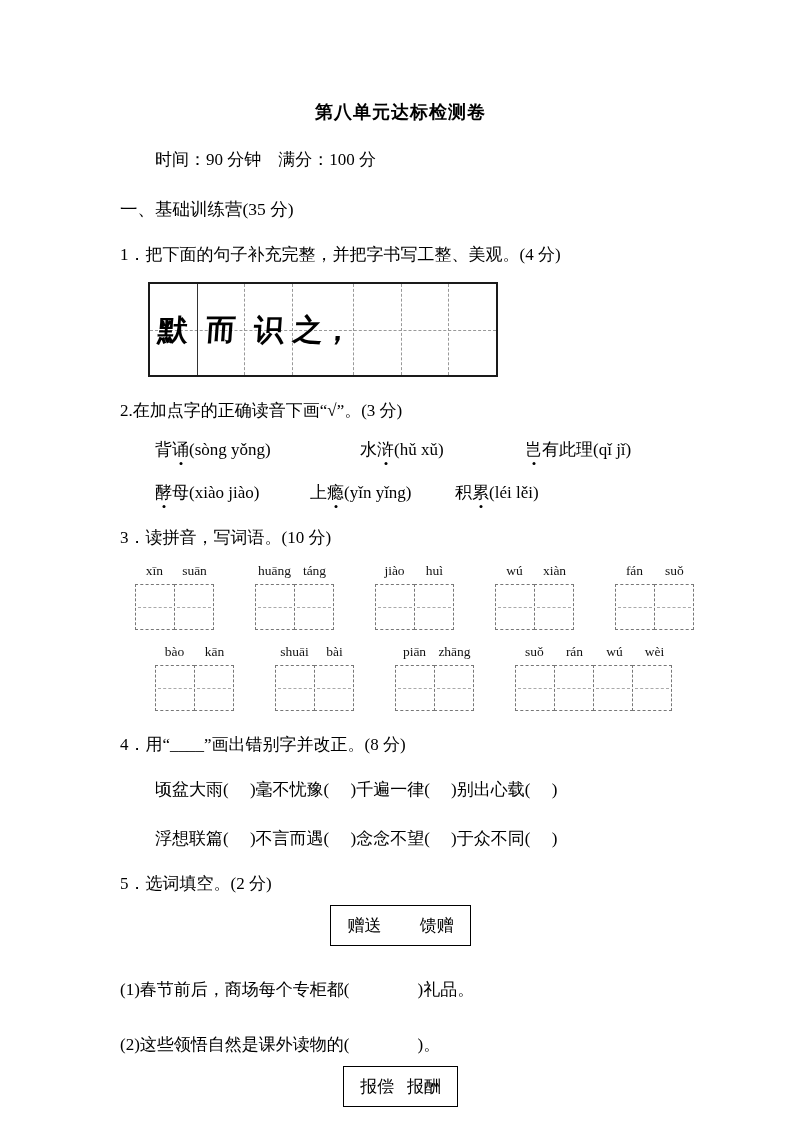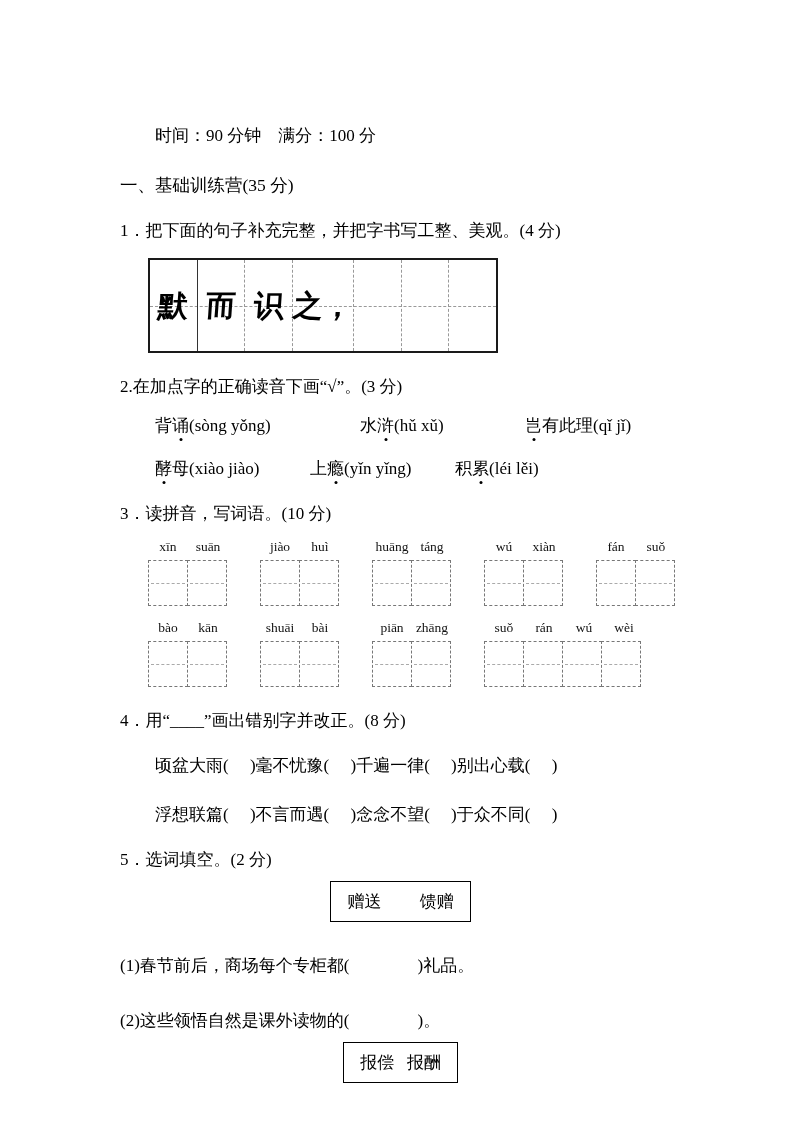--- a/index.html
+++ b/index.html
@@ -43,21 +43,21 @@
   .q2-row1 .q2-item:nth-child(2){ width:165px; }
   .q2-row2 .q2-item:nth-child(1){ width:155px; }
   .q2-row2 .q2-item:nth-child(2){ width:145px;font-family:Liberation Serif, serif; }
   .dotted { position:relative; display:inline-block; }
   .dotted::after {
     content:""; position:absolute; left:50%; transform:translateX(-50%);
     bottom:-4px; width:3px; height:3px; border-radius:50%; background:#000;
   }
 
   
-  .q3-row { display:flex; gap:32px; padding-left:28px; margin-top:14px; }
+  .q3-row { display:flex; gap:40px; padding-left:28px; margin-top:14px;justify-content:center; }
   .py-group { display:flex; flex-direction:column; }
   .py-row { display:flex; justify-content:center; margin-bottom:5px; }
   .py { width:40px; text-align:center; font-size:13.5px; color:#111; white-space:nowrap; }
   .cell-row { display:flex; }
   .wcell {
     width:40px; height:46px; border:1px dashed #777;
     margin-left:-1px; position:relative; background:#fff;
   }
   .wcell:first-child { margin-left:0; }
   .wcell::after {
@@ -74,20 +74,21 @@
     border:1.5px solid #000; width:fit-content; margin:10px auto 0;
     padding:8px 16px; white-space:pre; text-align:center;
   }
   .fill { margin-top:32px; white-space:pre-wrap; }
 </style>
 </head>
 <body>
 
 <div class="page">
 
+  <h1 class="title">第八单元达标检测卷</h1>
   <p class="meta">时间：90 分钟    满分：100 分</p>
 
   <h2 class="sec">一、基础训练营(35 分)</h2>
 
   <p class="qlabel">1．把下面的句子补充完整，并把字书写工整、美观。(4 分)</p>
   <div class="write-grid">
     <div class="wg-cell">
         <span class="hand">默</span>
       </div>
     <div class="wg-cell">
@@ -129,32 +130,32 @@
           <span class="py">xīn</span>
           <span class="py">suān</span>
         </div>
       <div class="cell-row">
           <div class="wcell"></div>
           <div class="wcell"></div>
         </div>
     </div>
     <div class="py-group">
       <div class="py-row">
+          <span class="py">huāng</span>
+          <span class="py">táng</span>
+        </div>
+      <div class="cell-row">
+          <div class="wcell"></div>
+          <div class="wcell"></div>
+        </div>
+    </div>
+    <div class="py-group">
+      <div class="py-row">
           <span class="py">jiào</span>
           <span class="py">huì</span>
-        </div>
-      <div class="cell-row">
-          <div class="wcell"></div>
-          <div class="wcell"></div>
-        </div>
-    </div>
-    <div class="py-group">
-      <div class="py-row">
-          <span class="py">huāng</span>
-          <span class="py">táng</span>
         </div>
       <div class="cell-row">
           <div class="wcell"></div>
           <div class="wcell"></div>
         </div>
     </div>
     <div class="py-group">
       <div class="py-row">
           <span class="py">wú</span>
           <span class="py">xiàn</span>

